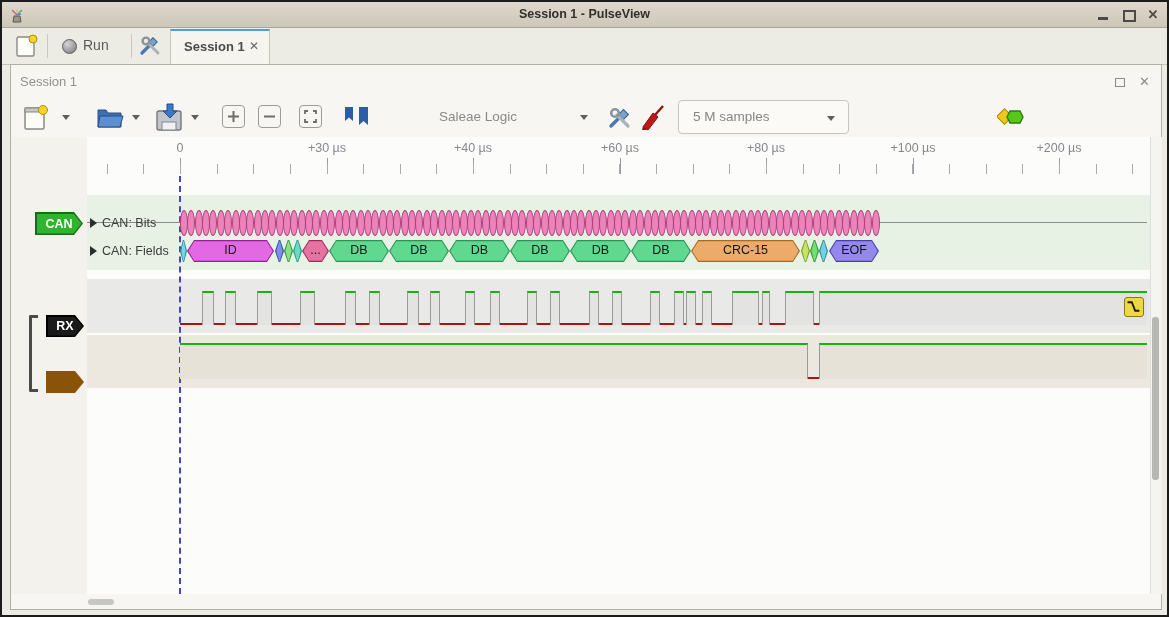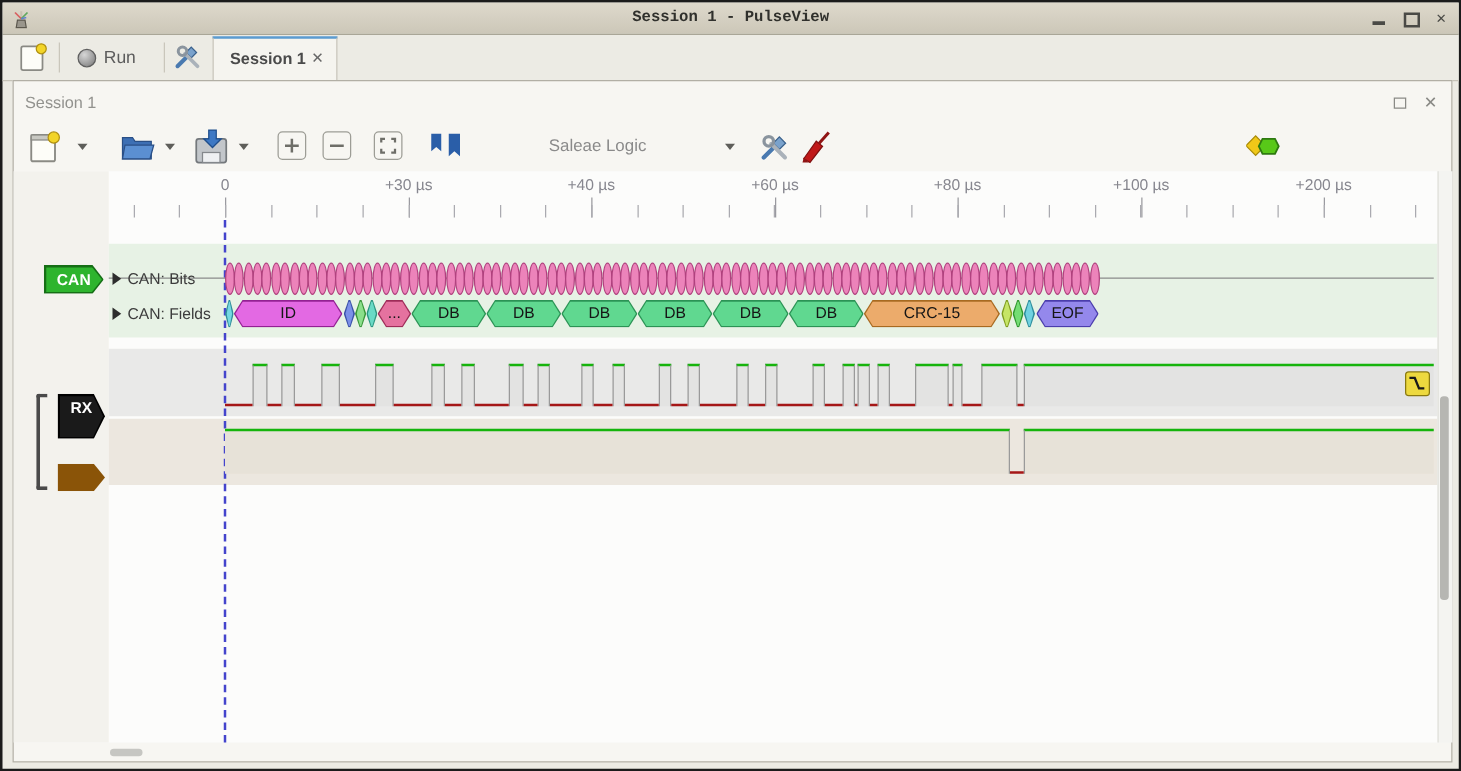--- a/index.html
+++ b/index.html
@@ -2,21 +2,21 @@
 <html><head>
 <meta charset="utf-8">
 <style>
   html,body{margin:0;padding:0;background:#555;}
   .window{position:relative;width:1169px;height:617px;box-sizing:border-box;
     border:2px solid #1b1b1b;background:#ecebe4;overflow:hidden;
     font-family:"Liberation Sans",sans-serif;}
   .abs{position:absolute;}
   
   .titlebar{position:absolute;left:0;top:0;right:0;height:25px;
-    background:linear-gradient(#ded9cc,#ccc7b8);border-bottom:1px solid #a9a697;font-family:Liberation Mono, monospace;}
+    background:linear-gradient(#ded9cc,#ccc7b8);border-bottom:1px solid #a9a697;}
   .titlebar .title{position:absolute;left:0;right:0;top:5px;text-align:center;
     font-size:12.5px;font-weight:bold;color:#30302c;}
   .winbtn{position:absolute;top:0;width:22px;height:25px;color:#4a4a46;text-align:center;}
   .minbar{position:absolute;left:6px;top:15px;width:10px;height:3px;background:#4a4a46;}
   .maxbox{position:absolute;left:6px;top:8px;width:9px;height:8px;border:2px solid #4a4a46;}
   .closex{font-size:13px;font-weight:bold;line-height:25px;}
   
   .main-toolbar{position:absolute;left:0;top:26px;right:0;height:36px;
     background:#ecebe4;border-bottom:1px solid #c6c3b8;}
   .tbsep{position:absolute;top:32px;width:1px;height:24px;background:#c9c6bb;}
@@ -155,20 +155,24 @@
     <line x1="5" y1="22" x2="16" y2="11" stroke="#4a7ab0" stroke-width="3.4" stroke-linecap="round"></line>
     <rect x="14" y="7" width="7" height="7" transform="rotate(45 17.5 10.5)" fill="#7aa2cc" stroke="#3a618c"></rect>
     <line x1="22" y1="22" x2="11" y2="11" stroke="#aab2ba" stroke-width="3.2" stroke-linecap="round"></line>
     <circle cx="9" cy="9" r="3.8" fill="none" stroke="#8a949e" stroke-width="2.6"></circle>
   </svg>
   <svg class="abs" style="left:638px;top:101px" width="26" height="29" viewBox="0 0 26 29">
     <path d="M3 24 L13 10 L18 14 L8 27 Z" fill="#c01818" stroke="#801010"></path>
     <line x1="15" y1="12" x2="23" y2="3" stroke="#901414" stroke-width="2.4"></line>
     <path d="M2 27 L7 27 L3 23 Z" fill="#901414"></path>
   </svg>
+  <div class="combo" style="left:676px;top:98px;width:171px;">
+    <span class="ctext">5 M samples</span>
+    <span class="caret" style="right:13px;top:15px;"></span>
+  </div>
   <svg class="abs" style="left:995px;top:105px" width="28" height="20" viewBox="0 0 28 20">
     <rect x="2" y="4" width="11" height="11" transform="rotate(45 7.5 9.5)" fill="#f0c818" stroke="#a88a08"></rect>
     <path d="M13 4 H23 L26 10 L23 16 H13 L10 10 Z" fill="#58c818" stroke="#2e7a10" stroke-width="1.4"></path>
   </svg>
 
   <div class="viewbg"></div>
   <div class="gutter"></div>
 
   <div id="trace-layer">
       <div style="position: absolute; left: 133px; top: 139px; width: 90px; text-align: center; font: 12.5px &quot;Liberation Sans&quot;, sans-serif; color: rgb(135, 135, 143);">0</div>
@@ -421,21 +425,21 @@
 
   <div class="tagouter" style="left: 33px; top: 210px; width: 48px; height: 23px; background: rgb(21, 110, 21);">
     <div class="taginner" style="background: rgb(46, 180, 46);">CAN</div>
   </div>
   <span class="expander" style="left:88px;top:216px;"></span>
   <span class="rowlabel" style="left:100px;top:214px;">CAN: Bits</span>
   <span class="expander" style="left:88px;top:244px;"></span>
   <span class="rowlabel" style="left:100px;top:242px;">CAN: Fields</span>
 
   <div class="bracket"></div>
-  <div class="tagouter" style="left: 44px; top: 313px; width: 38px; height: 36px; background: rgb(0, 0, 0);">
+  <div class="tagouter" style="left: 44px; top: 313px; width: 38px; height: 22px; background: rgb(0, 0, 0);">
     <div class="taginner" style="line-height: 19px; background: rgb(26, 26, 26);">RX</div>
   </div>
   <div class="tagouter" style="left: 44px; top: 369px; width: 38px; height: 22px; background: rgb(138, 84, 8);">
     <div class="taginner" style="line-height: 19px; background: rgb(191, 117, 19); margin-top: 26px;">TX</div>
   </div>
 
   <div class="vscroll"></div>
   <div class="vhandle" style="top: 315px; height: 163px;"></div>
   <div class="hhandle" style="left: 86px; width: 26px;"></div>
 

